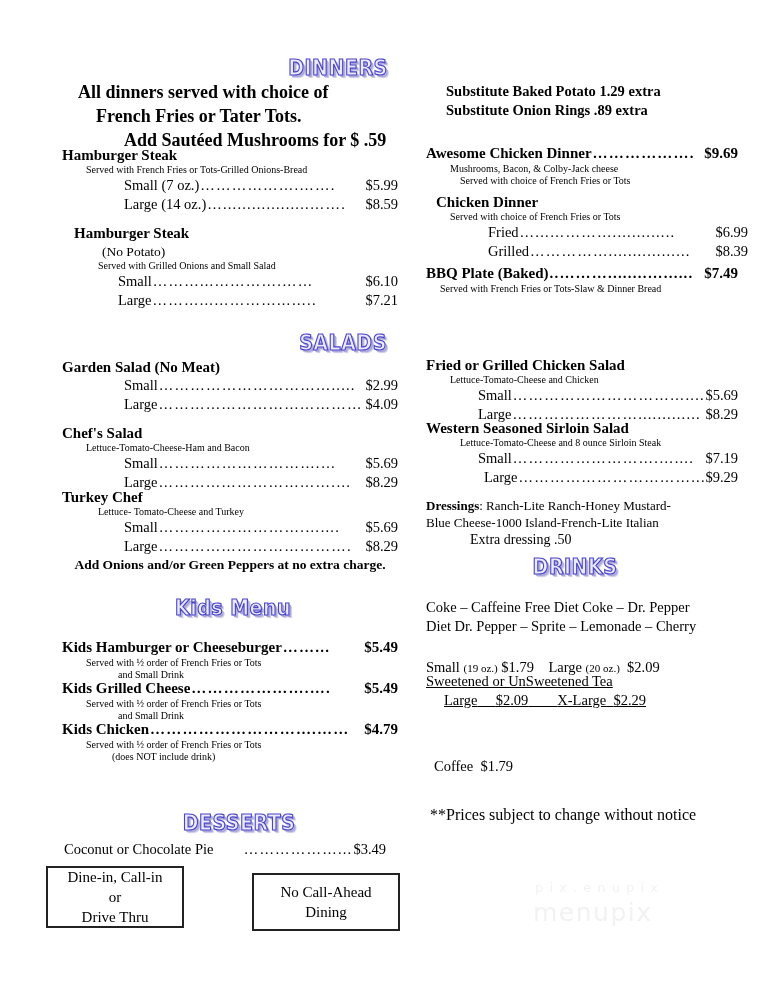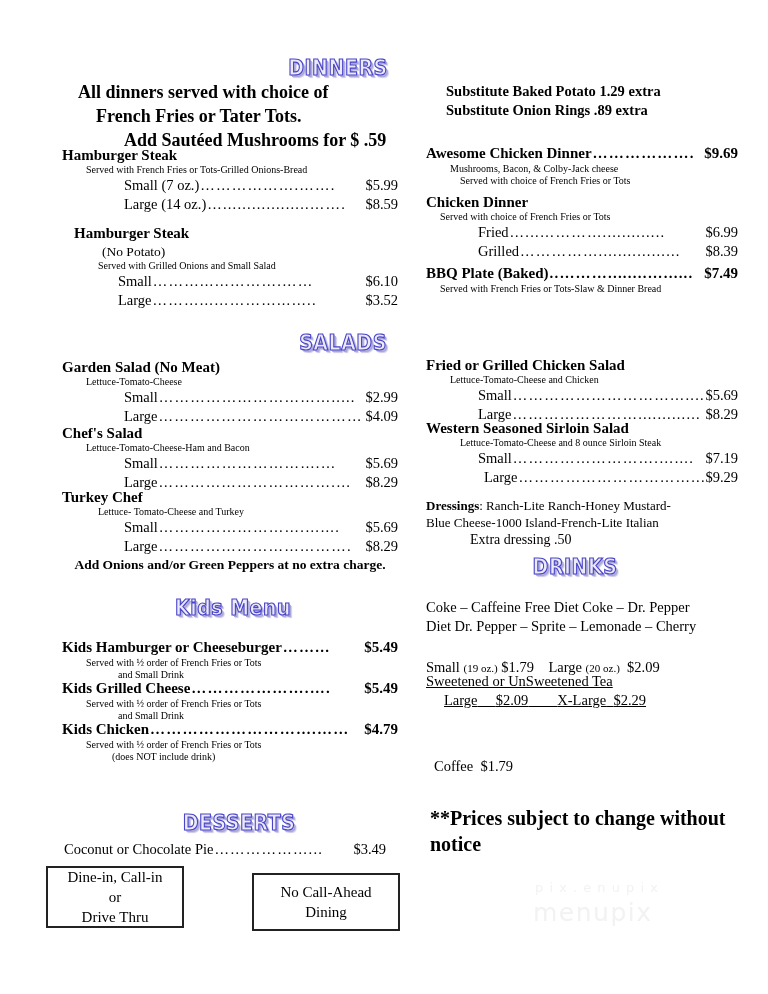--- a/index.html
+++ b/index.html
@@ -129,22 +129,22 @@
   .plain .sm { font-size: 11px; }
 
   .dress {
     font-size: 13px;
     line-height: 1.32;
   }
   .dress b { font-weight: 700; margin-top: 16px; }
   .dress .extra { display:block; padding-left: 44px; font-size: 14px; }
 
   .disclaimer {
-    font-weight: 700;
-    font-size: 20px;
+    font-weight: 400;
+    font-size: 16px;
     line-height: 1.3;
   }
   .disclaimer .l2 { display:block; padding-left: 24px; }
 
   
   .box {
     position: absolute;
     border: 2px solid #222222;
     text-align: center;
     font-size: 15px;
@@ -202,31 +202,30 @@
       <div class="desc d3" style="font-size:13.5px; padding-top:2px;">(No Potato)</div>
       <div class="desc d2">Served with Grilled Onions and Small Salad</div>
       <div class="price-line pl-less">
         <span class="lbl">Small</span>
         <span class="dots">………...………….……</span>
         <span class="amt">$6.10</span>
       </div>
       <div class="price-line pl-less">
         <span class="lbl">Large</span>
         <span class="dots">………...…………...…..</span>
-        <span class="amt">$3.52</span>
+        <span class="amt">$7.21</span>
       </div>
     </div>
 
     <div class="wa-wrap" style="position:absolute; left:225px; top:333px; width:140px;">
       <span class="wordart">SALADS</span>
     </div>
 
     <div style="position:absolute; left:14px; top:358px; width:336px;">
       <div class="item-name">Garden Salad  (No Meat)</div>
-      <div class="desc">Lettuce-Tomato-Cheese</div>
       <div class="price-line">
         <span class="lbl">Small</span>
         <span class="dots">…………………………….....</span>
         <span class="amt">$2.99</span>
       </div>
       <div class="price-line">
         <span class="lbl">Large</span>
         <span class="dots">…………………………………</span>
         <span class="amt">$4.09</span>
       </div>
@@ -294,21 +293,21 @@
         <span>$4.79</span>
       </div>
       <div class="desc">Served with ½ order of French Fries or Tots</div>
       <div class="desc" style="padding-left:50px;">(does NOT include drink)</div>
     </div>
 
     <div class="wa-wrap" style="position:absolute; left:106px; top:813px; width:170px;">
       <span class="wordart">DESSERTS</span>
     </div>
 
-    <div class="inline-row reg" style="position:absolute; left:16px; top:840px; width:322px;">
+    <div class="inline-row reg" style="position:absolute; left:16px; top:840px; width:322px;text-align:right;">
       <span>Coconut or Chocolate Pie</span>
       <span class="dots">………………...</span>
       <span>$3.49</span>
     </div>
   </div>
 
   <div class="col col-right">
 
     <div class="sub-head" style="position:absolute; left:26px; top:82px; width:300px;">
       <div>Substitute Baked Potato  1.29 extra</div>
@@ -318,21 +317,21 @@
     <div style="position:absolute; left:6px; top:135px; width:312px;margin-top:9px;">
       <div class="inline-row">
         <span>Awesome Chicken Dinner</span>
         <span class="dots">……………….</span>
         <span>$9.69</span>
       </div>
       <div class="desc">Mushrooms, Bacon, &amp; Colby-Jack cheese</div>
       <div class="desc" style="padding-left:34px;">Served with choice of French Fries or Tots</div>
     </div>
 
-    <div style="position:absolute; left:6px; top:193px; width:312px;">
+    <div style="position:absolute; left:16px; top:193px; width:312px;">
       <div class="item-name">Chicken Dinner</div>
       <div class="desc" style="padding-left:14px;">Served with choice of French Fries or Tots</div>
       <div class="price-line" style="padding-left:52px;">
         <span class="lbl">Fried</span>
         <span class="dots">…...………….............</span>
         <span class="amt">$6.99</span>
       </div>
       <div class="price-line" style="padding-left:52px;">
         <span class="lbl">Grilled</span>
         <span class="dots">…………….................</span>

